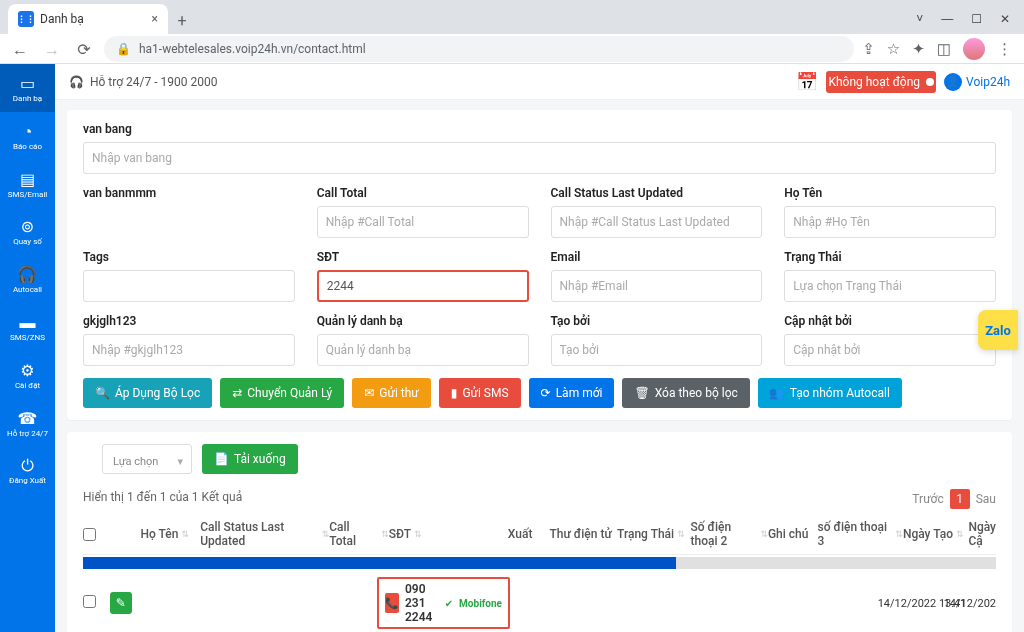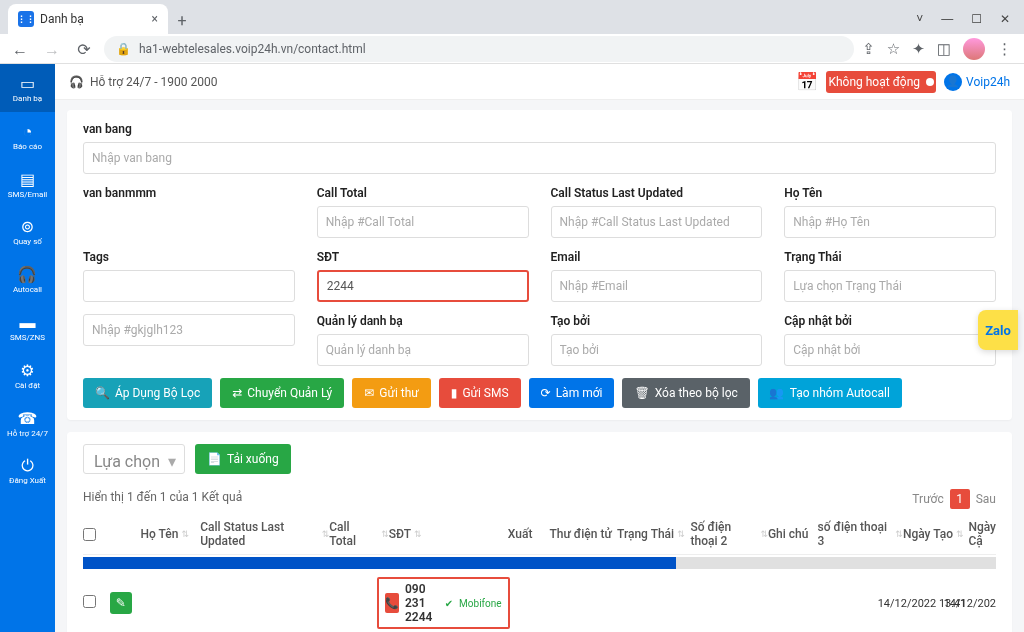--- a/index.html
+++ b/index.html
@@ -54,21 +54,21 @@
 .btn { height:30px; padding:0 12px; border:none; border-radius:3px; font-size:12px; color:#fff; cursor:pointer; display:inline-flex; align-items:center; gap:5px;}
 .btn-teal { background:#17a2b8; }
 .btn-green { background:#28a745; }
 .btn-orange { background:#f39c12; }
 .btn-red { background:#e74c3c; }
 .btn-blue { background:#0074e8; }
 .btn-dark { background:#5a6268; }
 .btn-cyan { background:#00a3d9; }
 
 .table-controls { display:flex; gap:10px; margin-bottom:10px; align-items:center;}
-.select-box { height:30px; border:1px solid #ddd; border-radius:3px; padding:5px 24px 0 10px; font-size:16px; color:#888; background:#fff; cursor:pointer; position:relative; min-width:90px; display:inline-flex;align-items:center;}
+.select-box { height:30px; border:1px solid #ddd; border-radius:3px; padding:5px 24px 0 10px; font-size:11px; color:#888; background:#fff; cursor:pointer; position:relative; min-width:90px; display:inline-flex;align-items:center;margin-left:19px;}
 .select-box::after { content:'▾'; position:absolute; right:8px; color:#aaa;}
 .info-text { font-size:12px; color:#666; margin: 6px 0 10px;}
 .pag { display:flex; align-items:center; gap:6px; font-size:12px; color:#888;}
 .pag .page-num { background:#e74c3c; color:#fff; width:20px;height:20px;display:flex;align-items:center;justify-content:center;border-radius:2px;}
 
 .table-header { display:flex; align-items:center; padding: 6px 0; font-size:12px; color:#555; font-weight:500; border-bottom:1px solid #eee;}
 .th { display:flex; align-items:center; gap:3px; }
 .sort-icon { color:#ccc; font-size:9px; }
 .col-chk { width:28px; }
 .col-edit { width:30px; }
@@ -86,21 +86,21 @@
 .col-ngaycap { flex:1; }
 
 .progress-bar { height:12px; background:#e0e0e0; display:flex; margin-top:2px;}
 .progress-fill { background:#0053c7; width:65%; }
 
 .table-row { display:flex; align-items:center; padding:8px 0; font-size:12px; color:#333;}
 .edit-btn { width:22px;height:22px;background:#28a745;border-radius:3px;display:flex;align-items:center;justify-content:center;color:#fff;cursor:pointer;}
 .phone-cell { border:2px solid #e74c3c; padding:3px 6px; display:inline-flex; align-items:center; gap:6px; border-radius:2px;}
 .phone-icon-box { background:#e74c3c; color:#fff; width:20px;height:20px;display:flex;align-items:center;justify-content:center;border-radius:2px; font-size:11px;}
 .phone-num { font-weight:600; }
-.carrier { color:#28a745; font-size:10px; font-weight:400;}
+.carrier { color:#28a745; font-size:10px; font-weight:700;}
 .carrier-icon { color:#28a745; font-size:10px;}
 
 .zalo-float { position:absolute; right:6px; top:310px; width:40px;height:40px; background:#fde047; border-radius:8px 0 0 8px; box-shadow:0 2px 6px rgba(0,0,0,0.15); display:flex;align-items:center;justify-content:center; color:#0074e8; font-weight:bold; font-size:13px;}
 </style>
 </head>
 <body>
 
 <div class="browser-chrome">
   <div class="tab-bar">
     <div class="tab">
@@ -233,20 +233,21 @@
             <label class="form-label">Email</label>
             <input class="form-input" placeholder="Nhập #Email" style="">
           </div>
           <div class="form-col">
             <label class="form-label">Trạng Thái</label>
             <input class="form-input" placeholder="Lựa chọn Trạng Thái" style="">
           </div>
         </div>
         <div class="form-row">
           <div class="form-col">
+            <label class="form-label">gkjglh123</label>
             <input class="form-input" placeholder="Nhập #gkjglh123" style="">
           </div>
           <div class="form-col">
             <label class="form-label">Quản lý danh bạ</label>
             <input class="form-input" placeholder="Quản lý danh bạ" style="">
           </div>
           <div class="form-col">
             <label class="form-label">Tạo bởi</label>
             <input class="form-input" placeholder="Tạo bởi" style="">
           </div>

